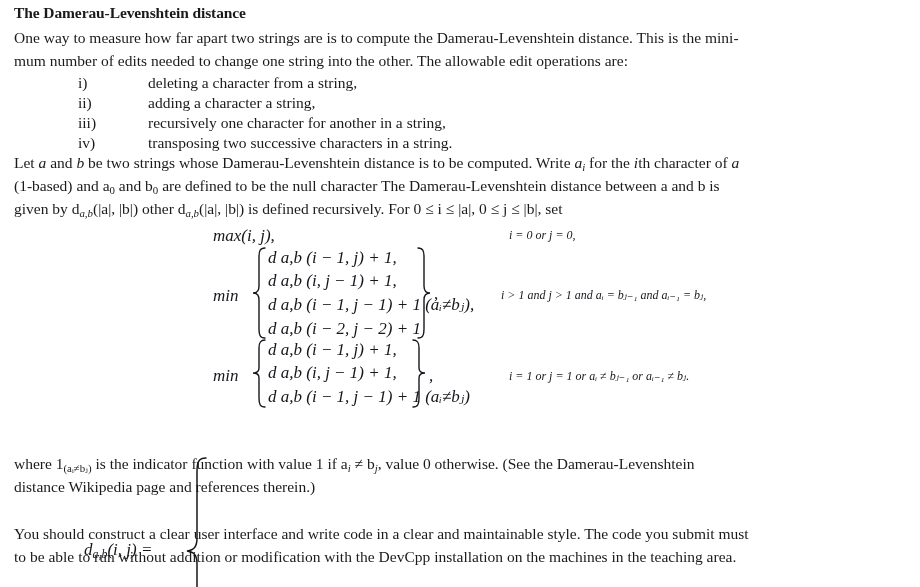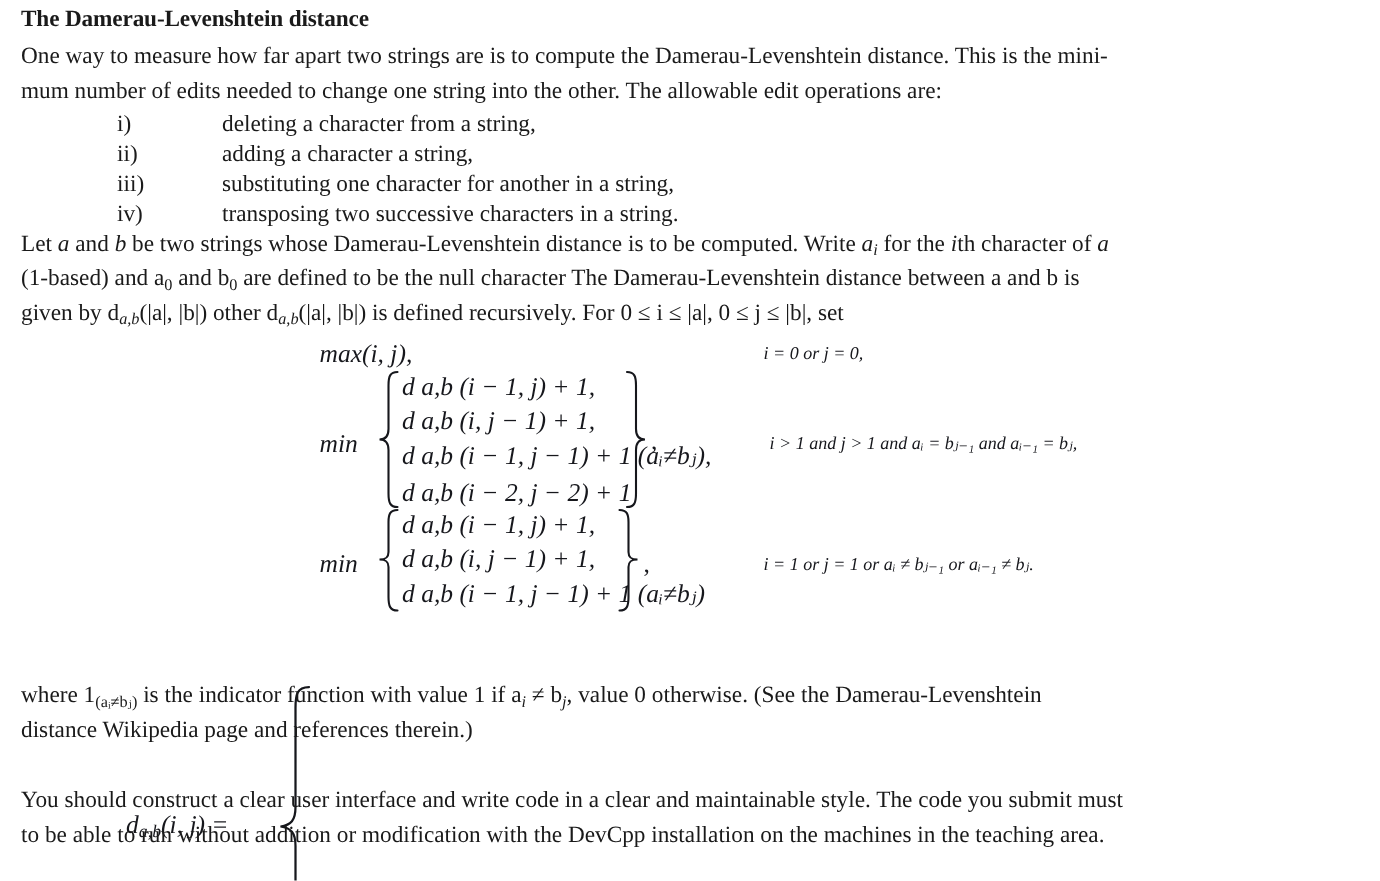--- a/index.html
+++ b/index.html
@@ -144,21 +144,21 @@
   <div class="list-item" style="top:71px;">
     <span class="list-num">i)</span>
     <span class="list-txt">deleting a character from a string,</span>
   </div>
   <div class="list-item" style="top:91px;">
     <span class="list-num">ii)</span>
     <span class="list-txt">adding a character a string,</span>
   </div>
   <div class="list-item" style="top:111px;">
     <span class="list-num">iii)</span>
-    <span class="list-txt">substituting one character for another in a string,</span>
+    <span class="list-txt">recursively one character for another in a string,</span>
   </div>
   <div class="list-item" style="top:131px;">
     <span class="list-num">iv)</span>
     <span class="list-txt">transposing two successive characters in a string.</span>
   </div>
 
   <div class="pline" style="top:151px;">
     <span>Let </span><i>a</i><span> and </span><i>b</i><span> be two strings whose Damerau-Levenshtein distance is to be computed.  Write </span><i>a</i><span class="sub">i</span><span> for the </span><i>i</i><span>th character of </span><i>a</i>
   </div>
 
@@ -199,21 +199,21 @@
       <div class="eq-line" style="left:268px; top:45px;">d a,b (i, j − 1) + 1,</div>
       <div class="eq-line" style="left:268px; top:68px;">d a,b (i − 1, j − 1) + 1 (aᵢ≠bⱼ),</div>
       <div class="eq-line" style="left:268px; top:93px;">d a,b (i − 2, j − 2) + 1</div>
       <div class="smallbrace-r" style="left:415px; top:20px;">
         <svg width="16" height="94" viewBox="0 0 16 94">
           <path d="M3 2 C8 2 9 5 9 11 L9 40 C9 45 11 47 15 47
                    C11 47 9 49 9 54 L9 83 C9 89 8 92 3 92" fill="none" stroke="#16171c" stroke-width="1.4" stroke-linecap="round"></path>
         </svg>
       </div>
       <div class="comma-after" style="left:434px; top:58px;">,</div>
-      <div class="cond" style="left:474px; top:62px;">i &gt; 1 and j &gt; 1 and aᵢ = bⱼ₋₁ and aᵢ₋₁ = bⱼ,</div>
+      <div class="cond" style="left:462px; top:62px;">i &gt; 1 and j &gt; 1 and aᵢ = bⱼ₋₁ and aᵢ₋₁ = bⱼ,</div>
 
       <div class="minword" style="left:213px; top:140px;">min</div>
       <div class="smallbrace" style="left:252px; top:112px;">
         <svg width="16" height="72" viewBox="0 0 16 72">
           <path d="M13 2 C8 2 7 5 7 10 L7 30 C7 34 5 35 1 35
                    C5 35 7 36 7 40 L7 60 C7 66 8 69 13 69" fill="none" stroke="#16171c" stroke-width="1.4" stroke-linecap="round"></path>
         </svg>
       </div>
       <div class="eq-line" style="left:268px; top:114px;">d a,b (i − 1, j) + 1,</div>
       <div class="eq-line" style="left:268px; top:137px;">d a,b (i, j − 1) + 1,</div>

